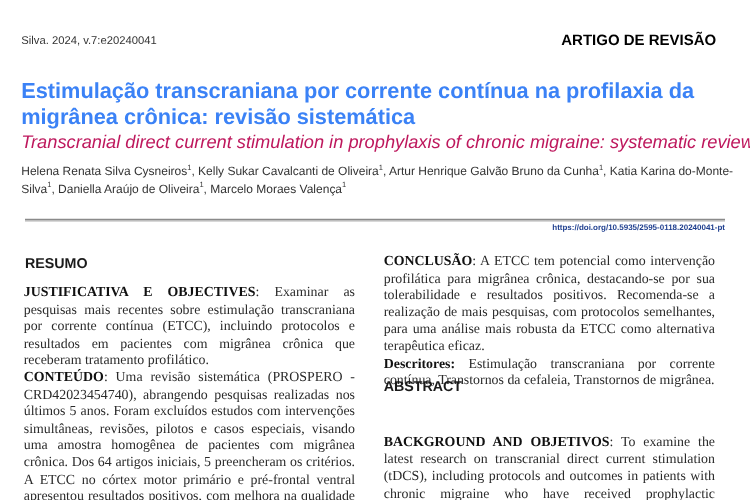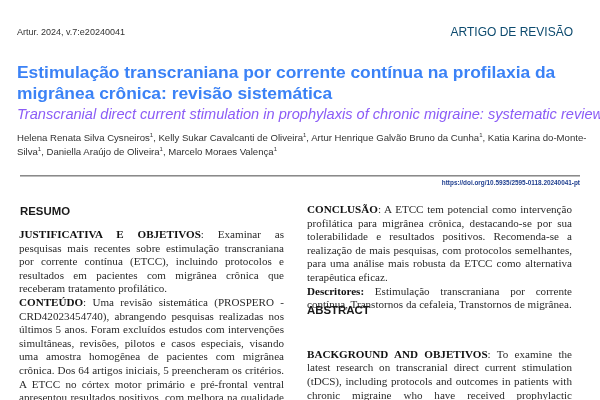--- a/index.html
+++ b/index.html
@@ -5,56 +5,56 @@
     html, body { margin: 0; padding: 0; }
     body {
       width: 600px; height: 400px; overflow: hidden;
       background: #ffffff; position: relative;
       color: #1a1a1a;
     }
     .sans { font-family: "Liberation Sans", "DejaVu Sans", sans-serif; }
     .serif { font-family: "Liberation Serif", "DejaVu Serif", serif; }
     .abs { position: absolute; }
     #running-head { left: 17px; top: 27px; font-size: 9px; color: #333; }
-    #section-label { right: 27px; top: 25px; font-size: 12px; font-weight: normal; color: #0c4a6e; }
+    #section-label { right: 27px; top: 25px; font-size: 12px; font-weight: bold; color: #000000; }
     #title { left: 17px; top: 62px; width: 566px; font-size: 17.4px; font-weight: bold; line-height: 21px; color: #3b82f6; }
-    #subtitle { left: 17px; top: 106px; width: 570px; font-size: 14.6px; font-style: italic; color: #8b5cf6; white-space: nowrap; }
+    #subtitle { left: 17px; top: 106px; width: 570px; font-size: 14.6px; font-style: italic; color: #be185d; white-space: nowrap; }
     #authors { left: 17px; top: 131px; width: 570px; font-size: 9.6px; line-height: 14px; color: #333; }
     #authors sup { font-size: 6px; vertical-align: super; line-height: 0; }
     #rule { left: 20px; top: 175px; width: 560px; height: 1px; background: #8a8a8a; border-bottom: 1px solid #bdbdbd; }
     #doi { right: 20px; top: 179px; font-size: 6.4px; color: #1f3f8f; font-weight: bold; }
     .col { width: 265px; font-size: 11.1px; line-height: 13.6px; text-align: justify; color: #2a2a2a; }
     #col-left { left: 19px; top: 228px; }
     #col-right { left: 307px; top: 203px; }
     .heading { font-family: "Liberation Sans", "DejaVu Sans", sans-serif; font-weight: bold; font-size: 11.4px; color: #1a1a1a; }
     #resumo-heading { left: 20px; top: 205px; }
     #abstract-heading { left: 307px; top: 304px; }
     .lead { font-weight: bold; color: #111; }
     p { margin: 0; }
   </style>
 </head>
 <body>
 
-<div id="running-head" class="abs sans">Artur. 2024, v.7:e20240041</div>
+<div id="running-head" class="abs sans">Silva. 2024, v.7:e20240041</div>
 <div id="section-label" class="abs sans">ARTIGO DE REVISÃO</div>
 
 <h1 id="title" class="abs sans" style="margin:0">Estimulação transcraniana por corrente contínua na profilaxia da migrânea crônica: revisão sistemática</h1>
 <div id="subtitle" class="abs sans">Transcranial direct current stimulation in prophylaxis of chronic migraine: systematic review</div>
 
 <div id="authors" class="abs sans">
   <span><span>Helena Renata Silva Cysneiros</span><sup>1</sup><span>, </span></span><span><span>Kelly Sukar Cavalcanti de Oliveira</span><sup>1</sup><span>, </span></span><span><span>Artur Henrique Galvão Bruno da Cunha</span><sup>1</sup><span>, </span></span><span><span>Katia Karina do-Monte-Silva</span><sup>1</sup><span>, </span></span><span><span>Daniella Araújo de Oliveira</span><sup>1</sup><span>, </span></span><span><span>Marcelo Moraes Valença</span><sup>1</sup><span></span></span>
 </div>
 
 <div id="rule" class="abs"></div>
 <a id="doi" class="abs sans">https://doi.org/10.5935/2595-0118.20240041-pt</a>
 
 <div id="resumo-heading" class="abs heading">RESUMO</div>
 
 <div id="col-left" class="abs col serif">
-  <p><span class="lead">JUSTIFICATIVA E OBJETIVOS</span><span>: Examinar as pesquisas mais recentes sobre estimulação transcraniana por corrente contínua (ETCC), incluindo protocolos e resultados em pacientes com migrânea crônica que receberam tratamento profilático.</span></p>
+  <p><span class="lead">JUSTIFICATIVA E OBJECTIVES</span><span>: Examinar as pesquisas mais recentes sobre estimulação transcraniana por corrente contínua (ETCC), incluindo protocolos e resultados em pacientes com migrânea crônica que receberam tratamento profilático.</span></p>
   <p><span class="lead">CONTEÚDO</span><span>: Uma revisão sistemática (PROSPERO - CRD42023454740), abrangendo pesquisas realizadas nos últimos 5 anos. Foram excluídos estudos com intervenções simultâneas, revisões, pilotos e casos especiais, visando uma amostra homogênea de pacientes com migrânea crônica. Dos 64 artigos iniciais, 5 preencheram os critérios. A ETCC no córtex motor primário e pré-frontal ventral apresentou resultados positivos, com melhora na qualidade de vida e redução na frequência e intensidade dos episódios, além de benefícios para ansiedade e</span></p>
 </div>
 
 <div id="col-right" class="abs col serif">
   <p><span class="lead">CONCLUSÃO</span><span>: A ETCC tem potencial como intervenção profilática para migrânea crônica, destacando-se por sua tolerabilidade e resultados positivos. Recomenda-se a realização de mais pesquisas, com protocolos semelhantes, para uma análise mais robusta da ETCC como alternativa terapêutica eficaz.</span></p>
   <p><span class="lead">Descritores:</span><span> Estimulação transcraniana por corrente contínua, Transtornos da cefaleia, Transtornos de migrânea.</span></p>
   <div style="height:36px"></div>
   <p><span class="lead">BACKGROUND AND OBJETIVOS</span><span>: To examine the latest research on transcranial direct current stimulation (tDCS), including protocols and outcomes in patients with chronic migraine who have received prophylactic treatment.</span></p>
 
 </div>

